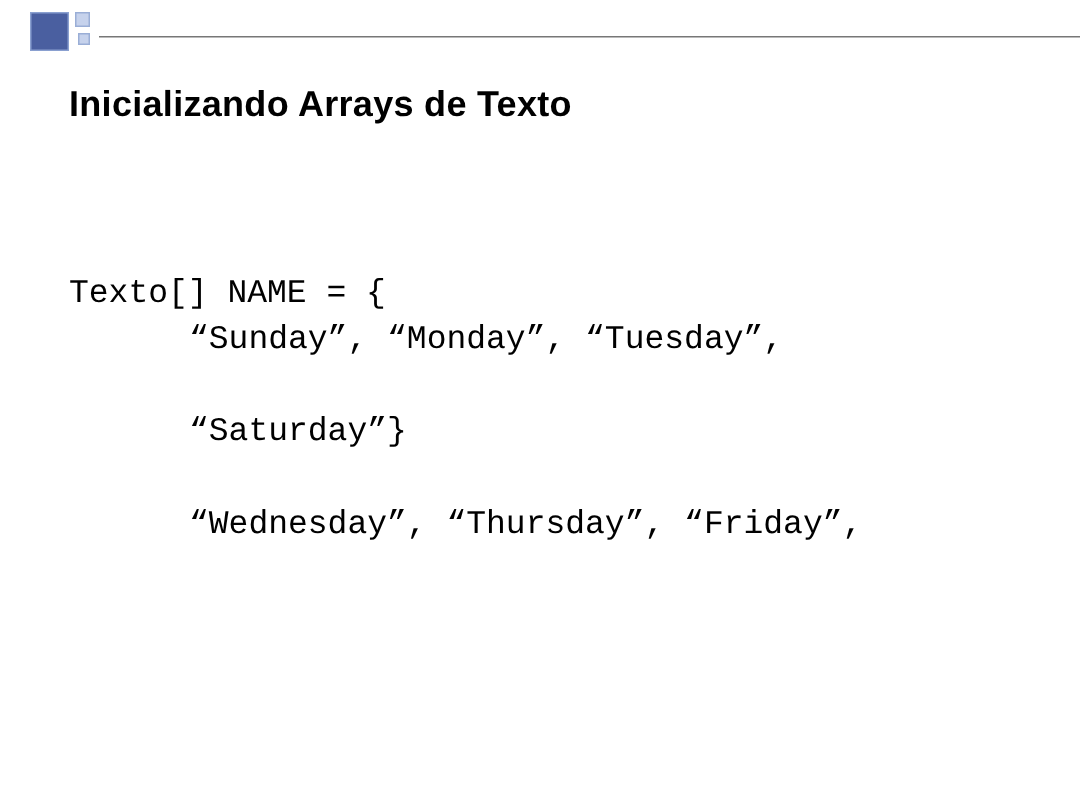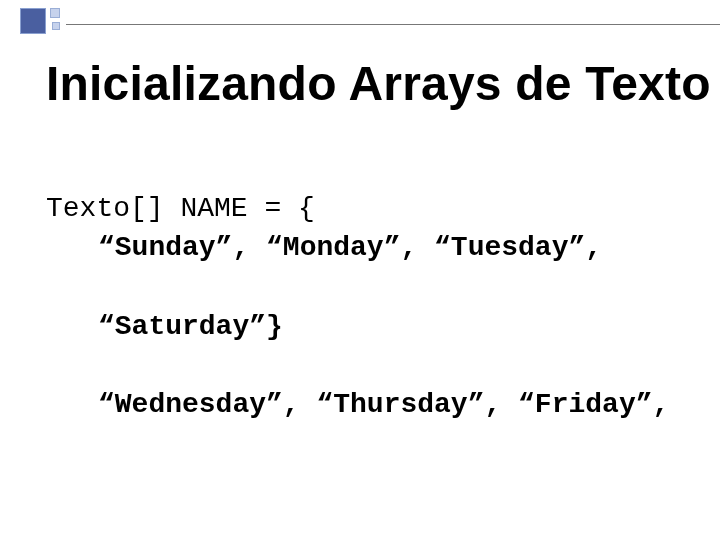--- a/index.html
+++ b/index.html
@@ -50,35 +50,35 @@
     top: 24px;
     left: 66px;
     right: 0;
     height: 1px;
     background: #777;
   }
   .title {
     position: absolute;
     top: 56px;
     left: 46px;
-    font-size: 48px;
+    font-size: 24px;
     color: #000;
     letter-spacing: 0.2px;
   }
   .code {
     position: absolute;
     top: 150px;
     left: 46px;
     font-family: "Courier New", Courier, monospace;
-    font-size: 28px;
+    font-size: 22px;
     color: #000;
     line-height: 1.4;
     white-space: pre;
   }
-  .code .indent { margin-left: 52px; display: block; font-weight: bold; }
+  .code .indent { margin-left: 80px; display: block; }
 </style>
 </head>
 <body>
 
 <div class="corner-deco">
   <div class="sq-big"></div>
   <div class="sq-small-1"></div>
   <div class="sq-small-2"></div>
 </div>
 <div class="topline"></div>

